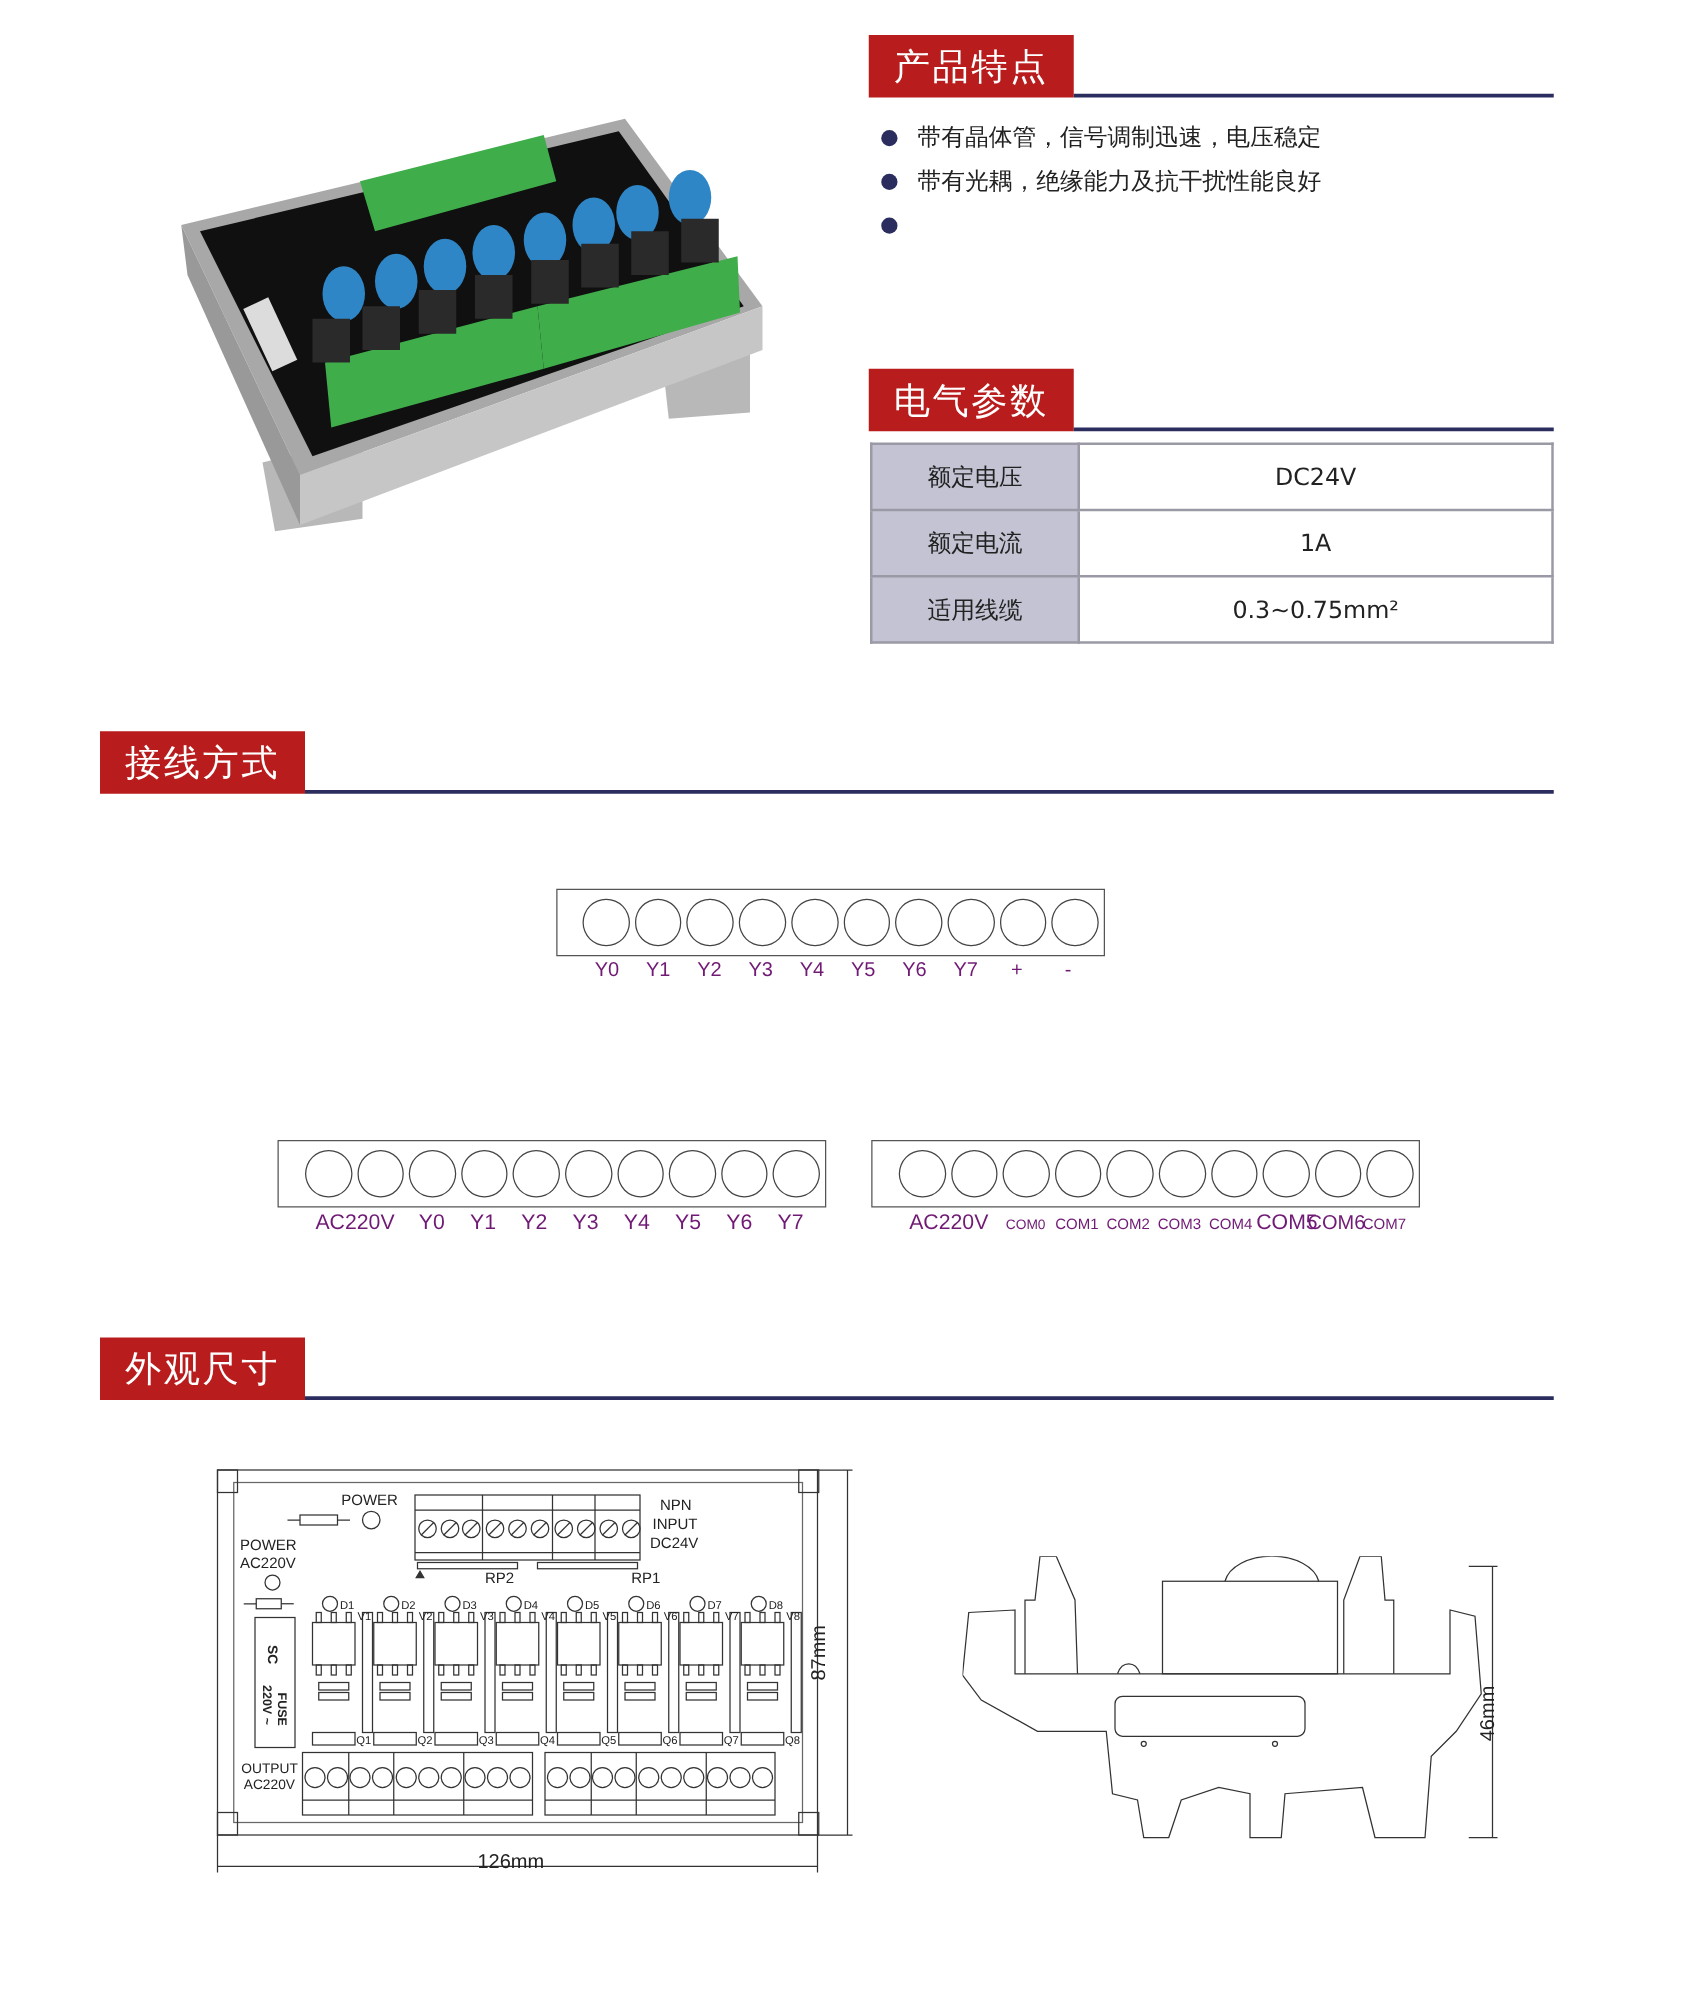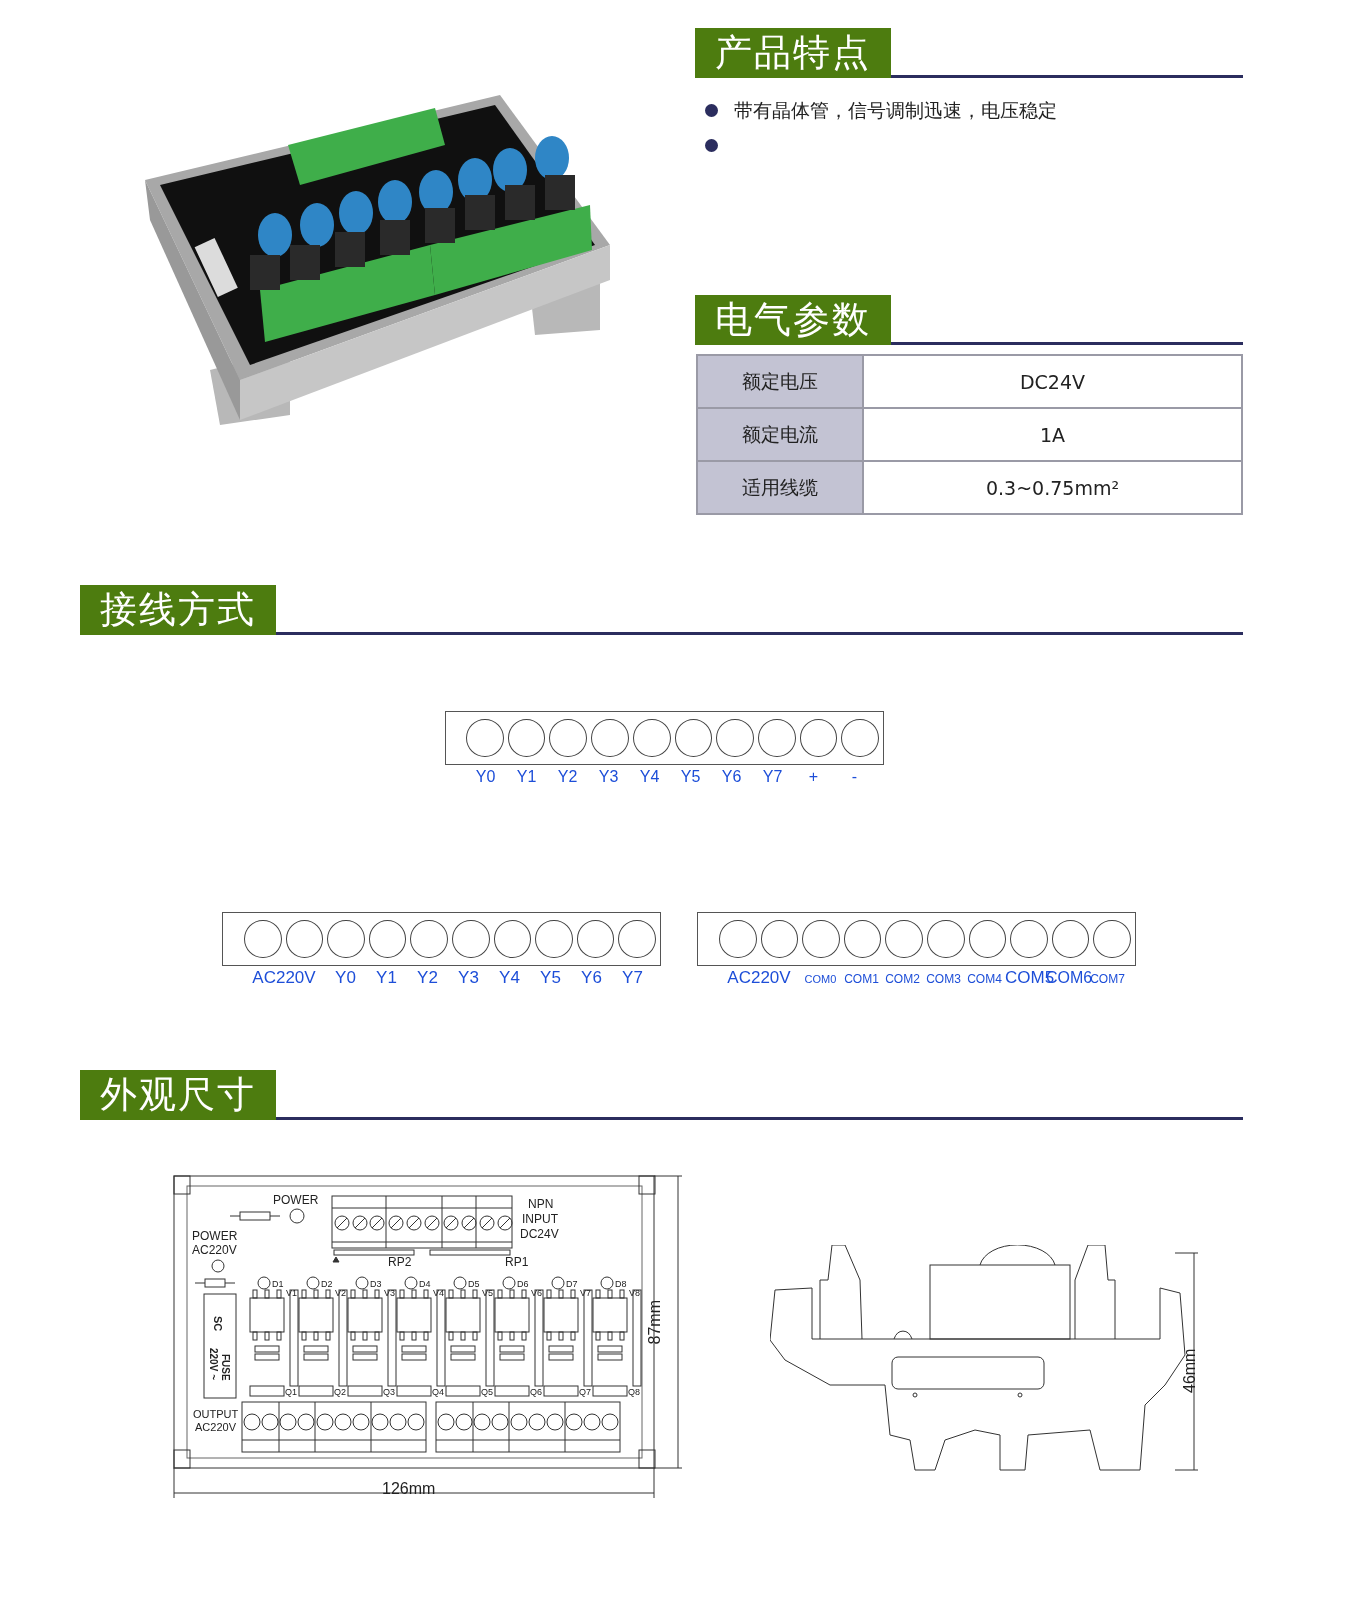--- a/index.html
+++ b/index.html
@@ -1,30 +1,30 @@
 <!DOCTYPE html>
 <html><head>
 <meta charset="utf-8">
 <style>
   * { box-sizing: border-box; margin: 0; padding: 0; }
   body { width: 1351px; height: 1600px; background: #ffffff; position: relative; font-family: "DejaVu Sans", "Liberation Sans", sans-serif; color: #222; overflow: hidden; }
   .abs { position: absolute; }
   .sec-head { position: absolute; height: 50px; display: flex; align-items: flex-end; }
-  .sec-head .tag { background: #4d7c0f; color: #fff; font-size: 37px; height: 50px; line-height: 50px; padding: 0 20px; letter-spacing: 2px; }
+  .sec-head .tag { background: #b91c1c; color: #fff; font-size: 29px; height: 50px; line-height: 50px; padding: 0 20px; letter-spacing: 2px; }
   .sec-head .rule { flex: 1; height: 3px; background: #2b2d5e; }
   .features { position: absolute; left: 705px; top: 98px; list-style: none; }
   .features li { font-size: 19px; height: 35px; line-height: 24px; display: flex; align-items: flex-start; color: #222; }
   .features li .dot { width: 13px; height: 13px; border-radius: 50%; background: #2b2d5e; margin-top: 6px; margin-right: 16px; flex-shrink: 0; }
   table.params { position: absolute; left: 710px; top: 361px; width: 561px; border-collapse: collapse; }
   table.params td { border: 2px solid #9a9aa6; height: 53px; font-size: 19px; text-align: center; }
   table.params td.k { background: #c3c3d3; width: 166px; }
   table.params td.v { background: #fff; }
   .term-block { position: absolute; border: 1.5px solid #555; background: #fff; display: flex; align-items: center; }
   .term-block .c { width: 38px; height: 38px; border: 1px solid #444; border-radius: 50%; margin-right: 4px; }
-  .term-labels { position: absolute; display: flex; font-family: "Liberation Sans", sans-serif; color: #1d4ed8; }
+  .term-labels { position: absolute; display: flex; font-family: "Liberation Sans", sans-serif; color: #701a75; }
   .term-labels span { text-align: center; }
   svg text { font-family: "Liberation Sans", sans-serif; }
 </style>
 </head>
 <body>
 
 <div class="abs" style="left:140px;top:80px;width:480px;height:360px;">
   <svg width="480" height="360" viewBox="0 0 480 360">
 
     <polygon points="70,290 150,270 150,335 80,345" fill="#b8b8b8"></polygon>
@@ -68,20 +68,24 @@
 </div>
 
 <div class="sec-head" style="left:695px;top:28px;width:548px;">
   <div class="tag">产品特点</div>
   <div class="rule"></div>
 </div>
 <ul class="features">
   <li>
       <span class="dot"></span>
       <span>带有晶体管，信号调制迅速，电压稳定</span>
+    </li>
+  <li>
+      <span class="dot"></span>
+      <span>带有光耦，绝缘能力及抗干扰性能良好</span>
     </li>
   <li>
       <span class="dot"></span>
     </li>
 </ul>
 
 <div class="sec-head" style="left:695px;top:295px;width:548px;">
   <div class="tag">电气参数</div>
   <div class="rule"></div>
 </div>

